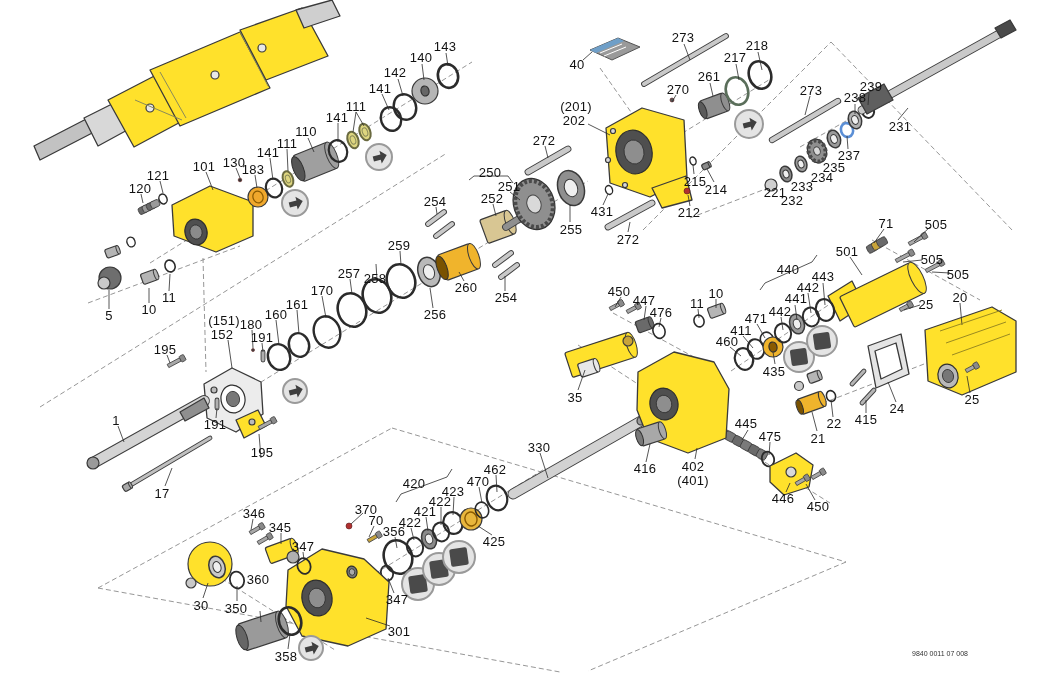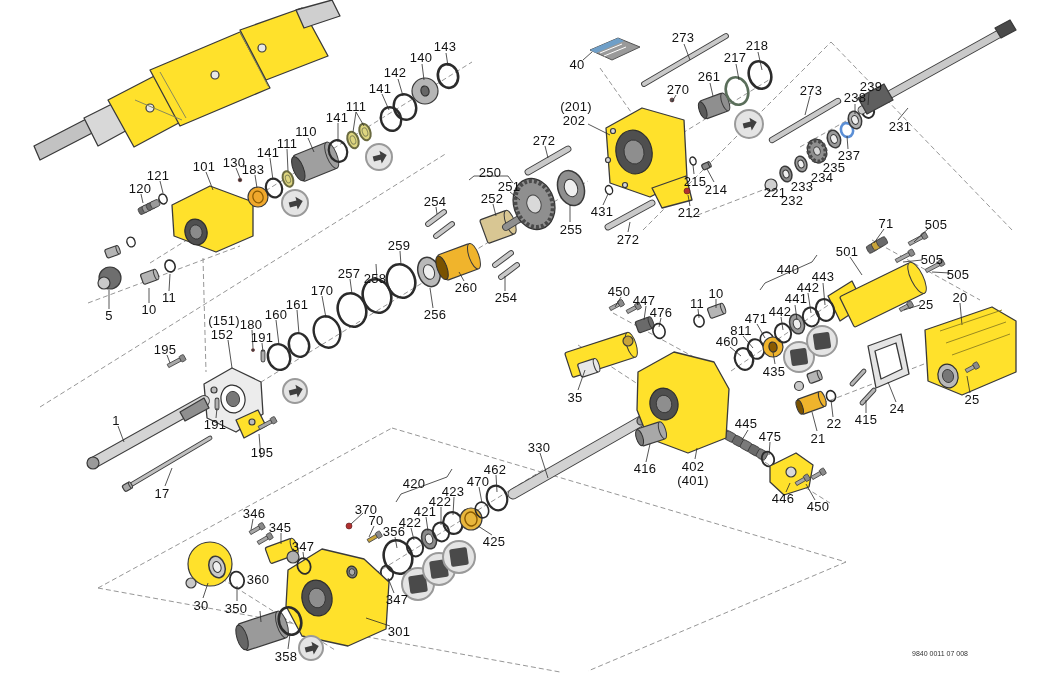--- a/index.html
+++ b/index.html
@@ -620,21 +620,21 @@
       <div class="part-label" style="left: 619px; top: 291px;">450</div>
       <div class="part-label" style="left: 644px; top: 300px;">447</div>
       <div class="part-label" style="left: 661px; top: 312px;">476</div>
       <div class="part-label" style="left: 697px; top: 303px;">11</div>
       <div class="part-label" style="left: 716px; top: 293px;">10</div>
       <div class="part-label" style="left: 575px; top: 397px;">35</div>
       <div class="part-label" style="left: 645px; top: 468px;">416</div>
       <div class="part-label" style="left: 693px; top: 466px;">402</div>
       <div class="part-label" style="left: 693px; top: 480px;">(401)</div>
       <div class="part-label" style="left: 727px; top: 341px;">460</div>
-      <div class="part-label" style="left: 741px; top: 330px;">811</div>
+      <div class="part-label" style="left: 741px; top: 330px;">411</div>
       <div class="part-label" style="left: 756px; top: 318px;">471</div>
       <div class="part-label" style="left: 774px; top: 371px;">435</div>
       <div class="part-label" style="left: 780px; top: 311px;">442</div>
       <div class="part-label" style="left: 796px; top: 298px;">441</div>
       <div class="part-label" style="left: 808px; top: 287px;">442</div>
       <div class="part-label" style="left: 823px; top: 276px;">443</div>
       <div class="part-label" style="left: 788px; top: 269px;">440</div>
       <div class="part-label" style="left: 847px; top: 251px;">501</div>
       <div class="part-label" style="left: 746px; top: 423px;">445</div>
       <div class="part-label" style="left: 770px; top: 436px;">475</div>

